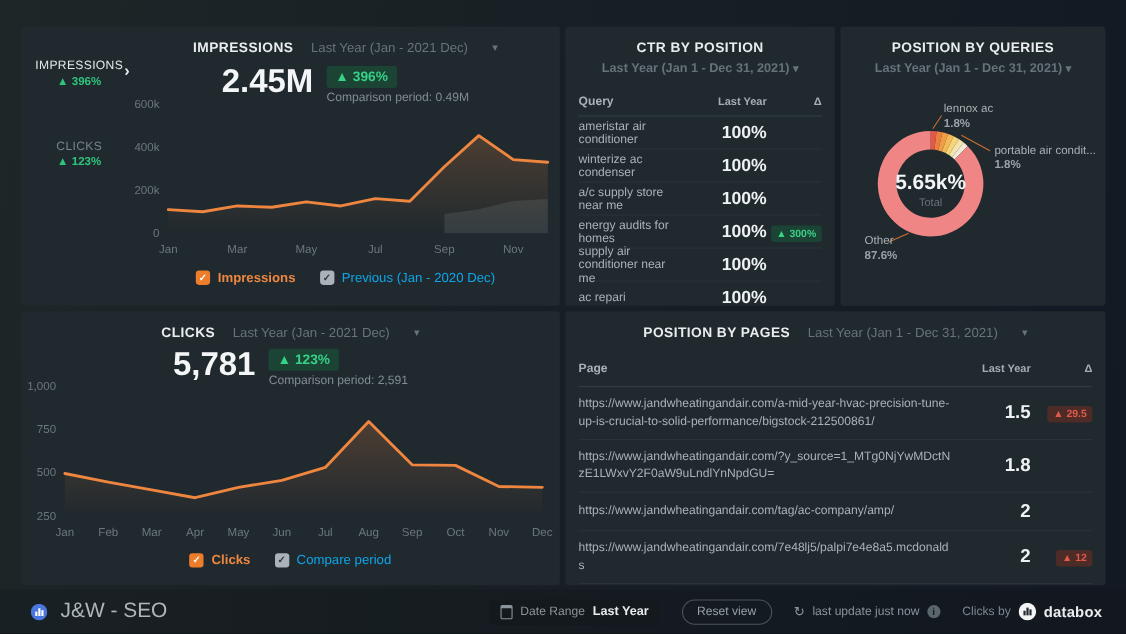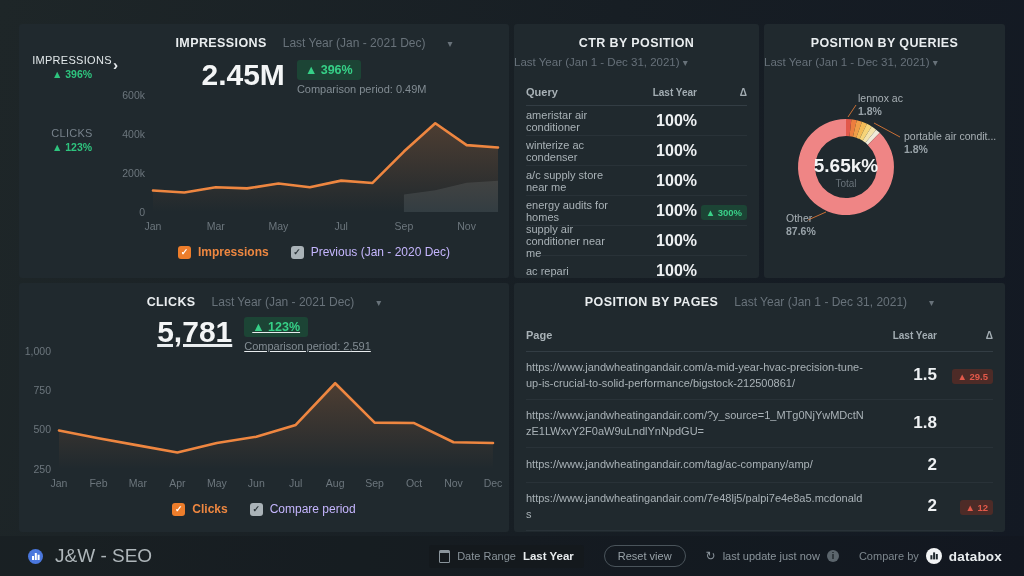--- a/index.html
+++ b/index.html
@@ -4,21 +4,21 @@
 <style>
   html,body{margin:0;padding:0;background:#10161b;font-family:"Liberation Sans",sans-serif;}
   .stage{position:relative;width:1024px;height:576px;overflow:hidden;
          background:linear-gradient(100deg,#1e2628 0%,#171e24 55%,#131923 100%);color:#e8ecee;}
   .panel{position:absolute;background:#20292e;border-radius:3px;overflow:hidden;}
   
   .p-head{position:absolute;left:0;right:0;top:12px;display:flex;justify-content:center;align-items:center;gap:16px;}
   .p-title{font-size:12.5px;font-weight:bold;letter-spacing:.4px;color:#e9edef;}
   .p-range{font-size:12px;color:#68727a;display:inline-flex;align-items:center;gap:22px;cursor:pointer;}
   .caret{font-size:10px;color:#68727a;}
-  .p-sub{position:absolute;left:0;right:0;top:32px;font-size:11.5px;color:#67717a;cursor:pointer;}
+  .p-sub{position:absolute;left:0;right:0;top:32px;text-align:center;font-size:11.5px;color:#67717a;cursor:pointer;font-weight:bold;}
   
   .kpi-row{position:absolute;display:flex;justify-content:center;align-items:flex-start;gap:12px;}
   .kpi-value{font-size:30px;font-weight:bold;color:#f3f5f6;line-height:1;}
   .kpi-side{display:flex;flex-direction:column;align-items:flex-start;gap:3px;}
   .bdg-big{display:inline-block;padding:3px 8px;border-radius:3px;font-size:12.5px;font-weight:bold;
            background:#1c4435;color:#36d087;}
   .kpi-comp{font-size:11px;color:#828c93;}
   
   .mini-nav{position:absolute;left:0;top:0;width:106px;height:100%;padding-top:30px;box-sizing:border-box;}
   .nav-item{text-align:center;cursor:pointer;}
@@ -28,21 +28,21 @@
   .nav-item.dim .nv-label{color:#76818a;}
   .nav-chevron{position:absolute;left:94px;top:32px;font-size:15px;font-weight:bold;color:#e6ebee;cursor:pointer;}
   
   svg.chart{position:absolute;left:0;top:0;pointer-events:none;}
   .legend{position:absolute;display:flex;justify-content:center;align-items:center;gap:22px;}
   .leg-item{display:inline-flex;align-items:center;gap:7px;cursor:pointer;}
   .cbx{width:13px;height:13px;border-radius:3px;display:inline-flex;align-items:center;justify-content:center;
        font-size:9px;font-weight:bold;}
   .cbx-orange{background:#ed7d2b;color:#fff;}
   .cbx-gray{background:#aab3b8;color:#2a3338;}
-  .leg-label{font-size:12px;color:#c4b5fd;}
+  .leg-label{font-size:12px;color:#0ea5e9;}
   .leg-label.orange{color:#ee8740;font-weight:bold;}
   
   .tbl{position:absolute;left:12px;right:12px;top:56px;}
   .thead{display:flex;align-items:center;padding:6px 0 7px 0;border-bottom:1px solid #333d44;}
   .th{font-size:10px;font-weight:bold;color:#a3adb3;}
   .trow{display:flex;align-items:center;border-bottom:1px solid #293238;cursor:pointer;}
   .tq{flex:1;font-size:11px;color:#a9b2b7;}
   .tv{font-weight:bold;color:#eef1f3;text-align:right;}
   .td{text-align:right;}
   .bdg{display:inline-block;padding:2px 5px;border-radius:3px;font-size:9.5px;font-weight:bold;white-space:nowrap;}
@@ -59,21 +59,21 @@
   #pages-table .td{width:56px;}
   #pages-table .trow{padding:7px 0;}
   #pages-table .tq{word-break:break-all;line-height:1.5;padding-right:18px;}
   #pages-table .th-val{width:52px;text-align:right;}
   #pages-table .th-delta{width:56px;text-align:right;}
   
   .footer{position:absolute;left:0;right:0;bottom:0;height:40px;display:flex;align-items:center;
           justify-content:space-between;background:rgba(14,19,23,.25);}
   .f-left{display:flex;align-items:center;gap:12px;margin-left:28px;}
   .f-name{font-size:19px;color:#aeb6ba;}
-  .f-right{display:flex;align-items:center;gap:20px;margin-right:22px;}
+  .f-right{display:flex;gap:20px;margin-right:22px;}
   .date-pill{display:flex;align-items:center;gap:7px;background:#14191d;border-radius:3px;
              padding:5px 10px;cursor:pointer;}
   .cal-icon{width:9px;height:9px;border:1.5px solid #8a949b;border-top-width:3px;border-radius:1.5px;}
   .dp-label{font-size:11px;color:#8a949b;}
   .dp-value{font-size:11.5px;font-weight:bold;color:#e7ebed;}
   .reset-btn{border:1px solid #4a545b;border-radius:12px;color:#98a2a8;font-size:11px;
              padding:4px 13px;background:transparent;cursor:pointer;font-family:inherit;}
   .upd{display:flex;align-items:center;gap:7px;font-size:11px;color:#8a949b;}
   .refresh-ic{font-size:12px;color:#8a949b;cursor:pointer;}
   .info-ic{width:12px;height:12px;border-radius:50%;background:#5b656c;color:#161c21;font-size:9px;
@@ -228,21 +228,21 @@
   </div>
 
   <div class="panel" style="left:19px;top:283px;width:490px;height:249px;">
     <div class="p-head">
       <span class="p-title">CLICKS</span>
       <span class="p-range">
         <span>Last Year (Jan - 2021 Dec)</span>
         <span class="caret">▾</span>
       </span>
     </div>
-    <div class="kpi-row" style="left:0;right:0;top:34px;text-decoration:underline;">
+    <div class="kpi-row" style="left:0;right:0;top:34px;">
       <span class="kpi-value">5,781</span>
       <span class="kpi-side">
         <span class="bdg-big">▲ 123%</span>
         <span class="kpi-comp">Comparison period: 2,591</span>
       </span>
     </div>
     <svg class="chart" id="clicks-chart" width="490" height="249">
         <defs>
           <linearGradient id="clicks-chart-grad" x1="0" y1="0" x2="0" y2="1">
             <stop offset="0%" stop-color="rgba(238,134,64,0.22)"></stop>
@@ -338,21 +338,21 @@
         <span class="dp-label">Date Range</span>
         <span class="dp-value">Last Year</span>
       </div>
       <button class="reset-btn">Reset view</button>
       <div class="upd">
         <span class="refresh-ic">↻</span>
         <span>last update just now</span>
         <span class="info-ic">i</span>
       </div>
       <div class="powered">
-        <span class="pw-label">Compare by</span>
+        <span class="pw-label">Clicks by</span>
         <svg width="16" height="16" viewBox="0 0 16 16">
           <circle cx="8" cy="8" r="8" fill="#f2f4f5"></circle>
           <rect x="4.4" y="7.2" width="2" height="4.2" fill="#20292e"></rect>
           <rect x="7.1" y="4.4" width="2" height="7" fill="#20292e"></rect>
           <rect x="9.8" y="6" width="2" height="5.4" fill="#20292e"></rect>
         </svg>
         <span class="brand">databox</span>
       </div>
     </div>
   </div>

